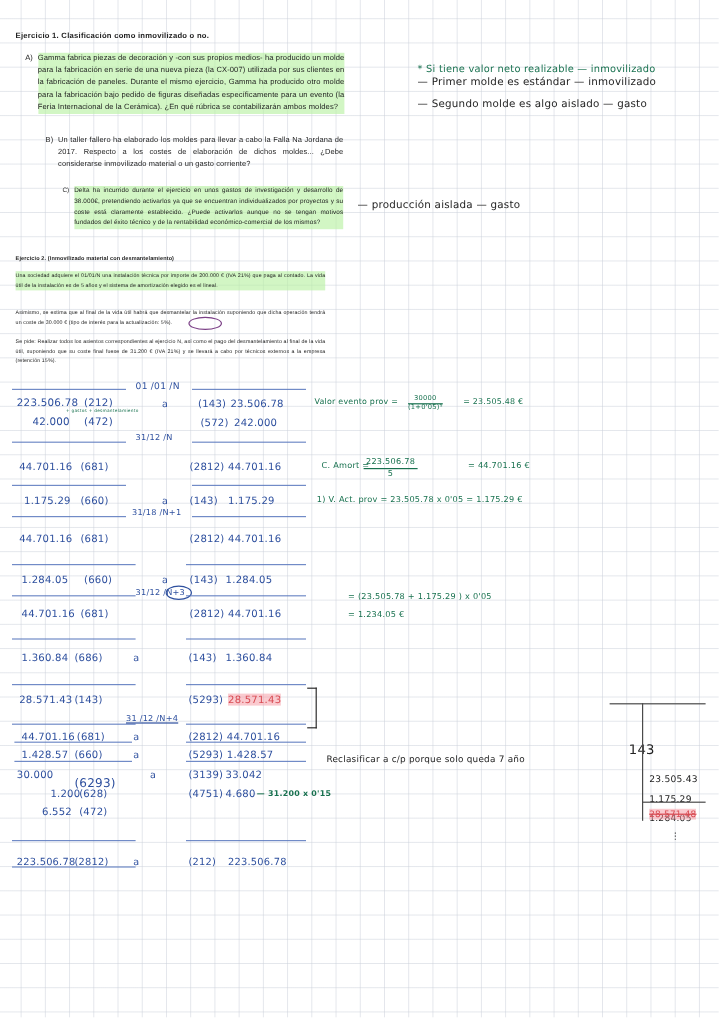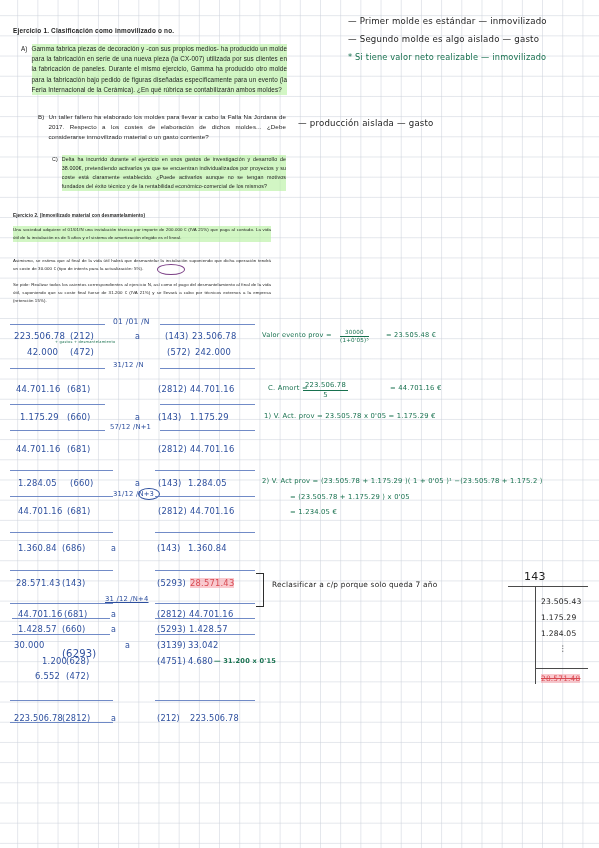--- a/index.html
+++ b/index.html
@@ -35,21 +35,21 @@
   .und{text-decoration:underline;}
   
   .hw{
     position:absolute;
     font-family:"DejaVu Sans", sans-serif;
     color:#2d4f9e;
     white-space:nowrap;
     letter-spacing:.2px;
   }
   .hw.green{color:#18714f;}
-  .hw.black{color:#232323;}
+  .hw.black{color:#232323;margin-top:48px;}
   .hw.red{color:#d84a52;background:rgba(245,150,160,.5);}
   .rule{
     position:absolute;height:0;
     border-top:1.6px solid #5877bd;
     opacity:.85;
   }
   .rule.thin{border-top-width:1.2px;}
   .rule.black{border-top:1.7px solid #4a4a4a;opacity:1;}
   .vline{position:absolute;width:0;border-left:1.7px solid #4a4a4a;}
   .brack{
@@ -146,38 +146,37 @@
 
   <div class="hw" style="left:20px;top:412px;font-size:8.4px;">1.175.29</div>
   <div class="hw" style="left:67px;top:412px;font-size:8.4px;">(660)</div>
   <div class="hw" style="left:135px;top:413px;font-size:8px;">a</div>
   <div class="hw" style="left:158px;top:412px;font-size:8.4px;">(143)</div>
   <div class="hw" style="left:190px;top:412px;font-size:8.4px;">1.175.29</div>
 
   <div class="hw green" style="left:264px;top:412px;font-size:6.8px;">1) V. Act. prov = 23.505.78 x 0'05 =  1.175.29 €</div>
 
   <div class="rule" style="left:10px;top:430px;width:95px;"></div>
-  <div class="hw" style="left:110px;top:423px;font-size:6.8px;">57/12 /N+1</div>
+  <div class="hw" style="left:110px;top:423px;font-size:6.8px;">31/18 /N+1</div>
   <div class="rule" style="left:160px;top:430px;width:95px;"></div>
 
   <div class="hw" style="left:16px;top:444px;font-size:8.4px;">44.701.16</div>
   <div class="hw" style="left:67px;top:444px;font-size:8.4px;">(681)</div>
   <div class="hw" style="left:158px;top:444px;font-size:8.4px;">(2812)</div>
   <div class="hw" style="left:190px;top:444px;font-size:8.4px;">44.701.16</div>
 
   <div class="rule" style="left:10px;top:470px;width:103px;"></div>
   <div class="rule" style="left:155px;top:470px;width:100px;"></div>
 
   <div class="hw" style="left:18px;top:478px;font-size:8.4px;">1.284.05</div>
   <div class="hw" style="left:70px;top:478px;font-size:8.4px;">(660)</div>
   <div class="hw" style="left:135px;top:479px;font-size:8px;">a</div>
   <div class="hw" style="left:158px;top:478px;font-size:8.4px;">(143)</div>
   <div class="hw" style="left:188px;top:478px;font-size:8.4px;">1.284.05</div>
 
-  <div class="hw green" style="left:262px;top:477px;font-size:6.8px;">2) V. Act prov = (23.505.78 + 1.175.29 )( 1 + 0'05 )¹ −(23.505.78 + 1.175.2 )</div>
   <div class="hw green" style="left:290px;top:493px;font-size:6.8px;">= (23.505.78 + 1.175.29 ) x 0'05</div>
   <div class="hw green" style="left:290px;top:508px;font-size:6.8px;">= 1.234.05 €</div>
 
   <div class="rule" style="left:10px;top:496px;width:103px;"></div>
   <div class="hw" style="left:113px;top:490px;font-size:6.8px;text-align:center;">31/12 /N+3</div>
   <div class="ell" style="left:138px;top:488px;width:20px;height:10px;"></div>
   <div class="rule" style="left:155px;top:496px;width:100px;"></div>
 
   <div class="hw" style="left:18px;top:506px;font-size:8.4px;">44.701.16</div>
   <div class="hw" style="left:67px;top:506px;font-size:8.4px;">(681)</div>

